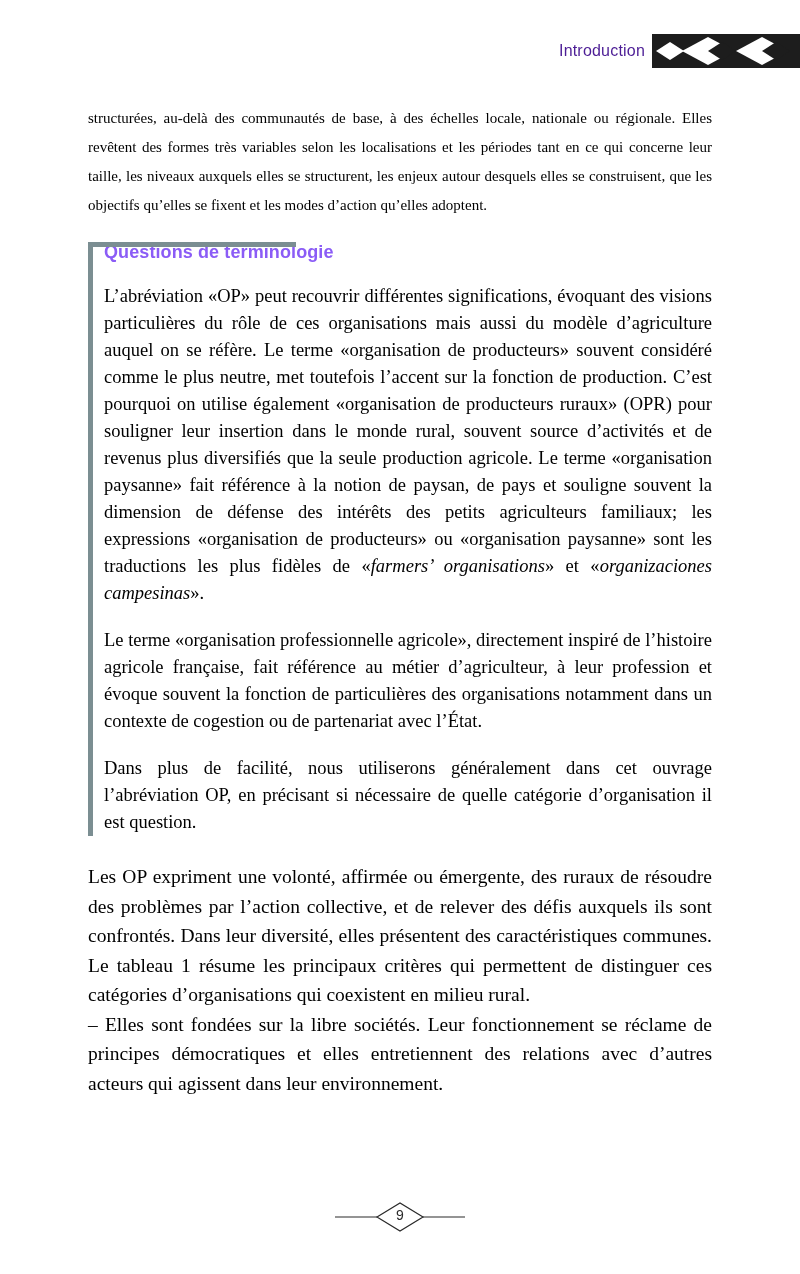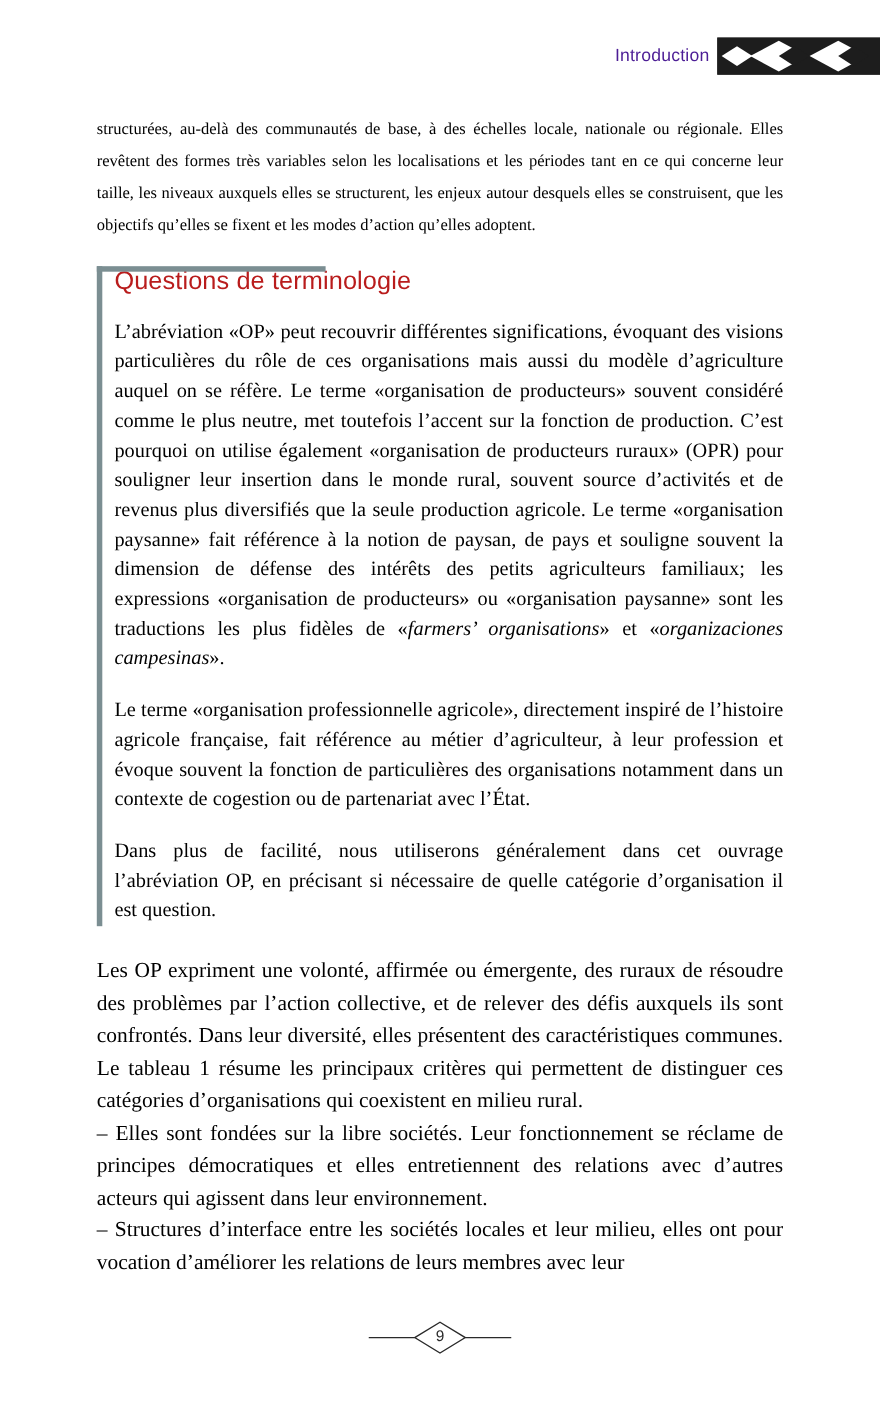--- a/index.html
+++ b/index.html
@@ -82,23 +82,23 @@
   .box-rule-top {
     position: absolute;
     left: 0;
     top: 0;
     width: 208px;
     height: 5px;
     background: #7b8e92;
   }
   .box-title {
     font-family: "Liberation Sans", sans-serif;
-    font-weight: normal;
-    font-size: 23px;
-    color: #b91c1c;
+    font-weight: bold;
+    font-size: 18px;
+    color: #8b5cf6;
     margin: 22px 0 20px 0;
     letter-spacing: 0.1px;
   }
   .box p {
     font-size: 18.5px;
     line-height: 27px;
     text-align: justify;
     margin: 0 0 20px 0;
   }
   .box p:last-child {
@@ -179,21 +179,20 @@
     <p><span>L’abréviation «OP» peut recouvrir différentes significations, évoquant des visions particulières du rôle de ces organisations mais aussi du modèle d’agriculture auquel on se réfère. Le terme «organisation de producteurs» souvent considéré comme le plus neutre, met toutefois l’accent sur la fonction de production. C’est pourquoi on utilise également «organisation de producteurs ruraux» (OPR) pour souligner leur insertion dans le monde rural, souvent source d’activités et de revenus plus diversifiés que la seule production agricole. Le terme «organisation paysanne» fait référence à la notion de paysan, de pays et souligne souvent la dimension de défense des intérêts des petits agriculteurs familiaux; les expressions «organisation de producteurs» ou «organisation paysanne» sont les traductions les plus fidèles de «</span><em>farmers’ organisations</em><span>» et «</span><em>organizaciones campesinas</em><span>».</span></p>
 
     <p>Le terme «organisation professionnelle agricole», directement inspiré de l’histoire agricole française, fait référence au métier d’agriculteur, à leur profession et évoque souvent la fonction de particulières des organisations notamment dans un contexte de cogestion ou de partenariat avec l’État.</p>
 
     <p>Dans plus de facilité, nous utiliserons généralement dans cet ouvrage l’abréviation OP, en précisant si nécessaire de quelle catégorie d’organisation il est question.</p>
   </div>
 
   <div class="after">
     <p>Les OP expriment une volonté, affirmée ou émergente, des ruraux de résoudre des problèmes par l’action collective, et de relever des défis auxquels ils sont confrontés. Dans leur diversité, elles présentent des caractéristiques communes. Le tableau 1 résume les principaux critères qui permettent de distinguer ces catégories d’organisations qui coexistent en milieu rural.</p>
     <p class="dash">–  Elles sont fondées sur la libre sociétés. Leur fonctionnement se réclame de principes démocratiques et elles entretiennent des relations avec d’autres acteurs qui agissent dans leur environnement.</p>
-    <p class="dash">–  Structures d’interface entre les sociétés locales et leur milieu, elles ont pour vocation d’améliorer les relations de leurs membres avec leur</p>
   </div>
 
 </div>
 
 <div class="footer">
   <div class="page-num-wrap">
     <svg width="130" height="34" viewBox="0 0 130 34" xmlns="http://www.w3.org/2000/svg">
       <line x1="0" y1="17" x2="42" y2="17" stroke="#2a2a2a" stroke-width="1.2"></line>
       <line x1="88" y1="17" x2="130" y2="17" stroke="#2a2a2a" stroke-width="1.2"></line>
       <polygon points="42,17 65,3 88,17 65,31" fill="none" stroke="#2a2a2a" stroke-width="1.2"></polygon>

